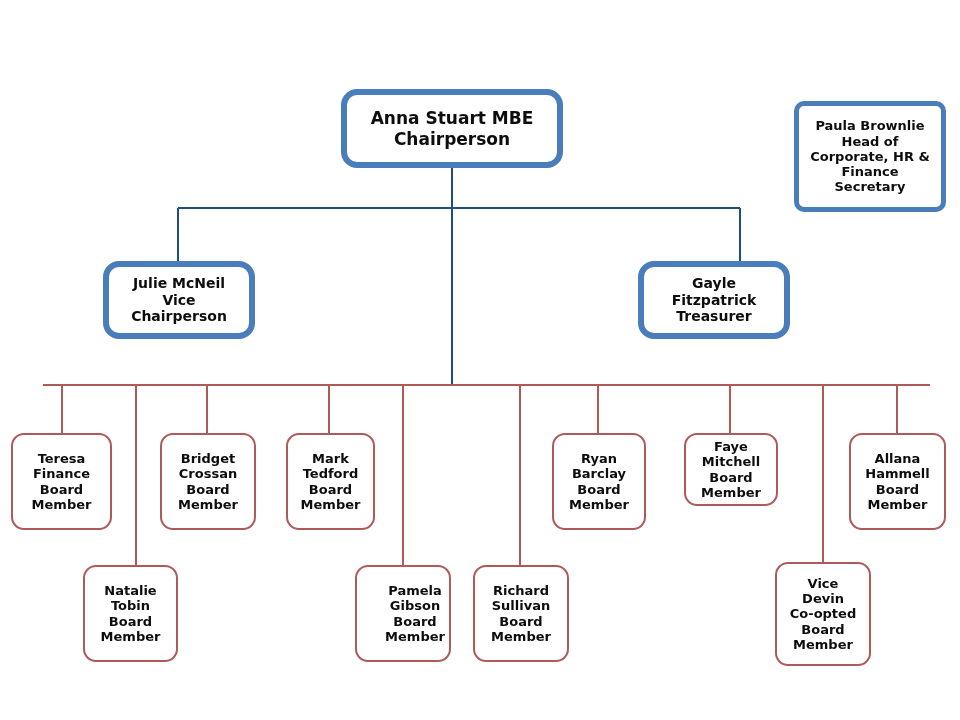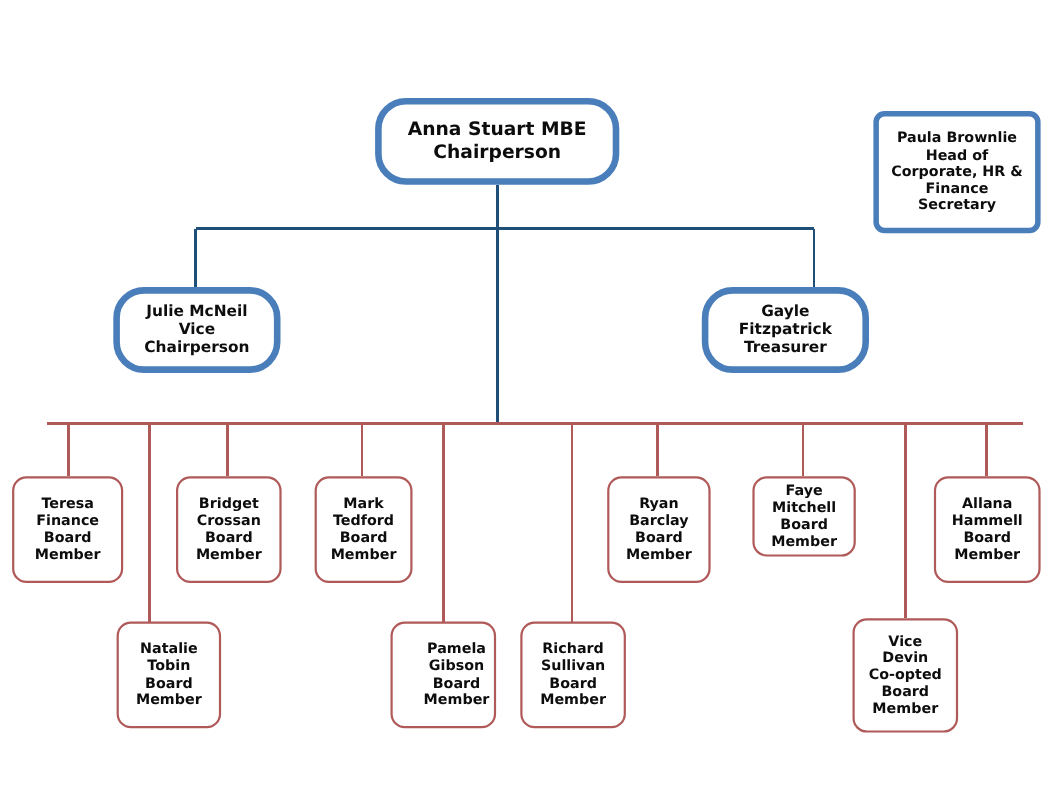--- a/index.html
+++ b/index.html
@@ -30,21 +30,21 @@
     justify-content: center;
     text-align: center;
     background: #ffffff;
     color: #0d0d0d;
     font-weight: bold;
     line-height: 1.18;
     z-index: 2;
   }
   .node-blue {
     border: 6px solid #4A7EBB;
-    border-radius: 28px;
+    border-radius: 16px;
     font-size: 17px;
   }
   .node-blue.small {
     font-size: 13px;
     border-width: 5px;
     border-radius: 14px;
   }
   .node-blue.mid {
     font-size: 14px;
   }
@@ -144,21 +144,21 @@
 Member</span>
   </div>
 
   <div class="node node-red" style="left:849px; top:433px; width:97px; height:97px;">
     <span class="node-text">Allana
 Hammell
 Board
 Member</span>
   </div>
 
-  <div class="node node-red" style="left:106px; top:565px; width:95px; height:97px;">
+  <div class="node node-red" style="left:83px; top:565px; width:95px; height:97px;">
     <span class="node-text">Natalie
 Tobin
 Board
 Member</span>
   </div>
 
   <div class="node node-red" style="left:355px; top:565px; width:96px; height:97px;padding-left:24px;">
     <span class="node-text">Pamela
 Gibson
 Board

